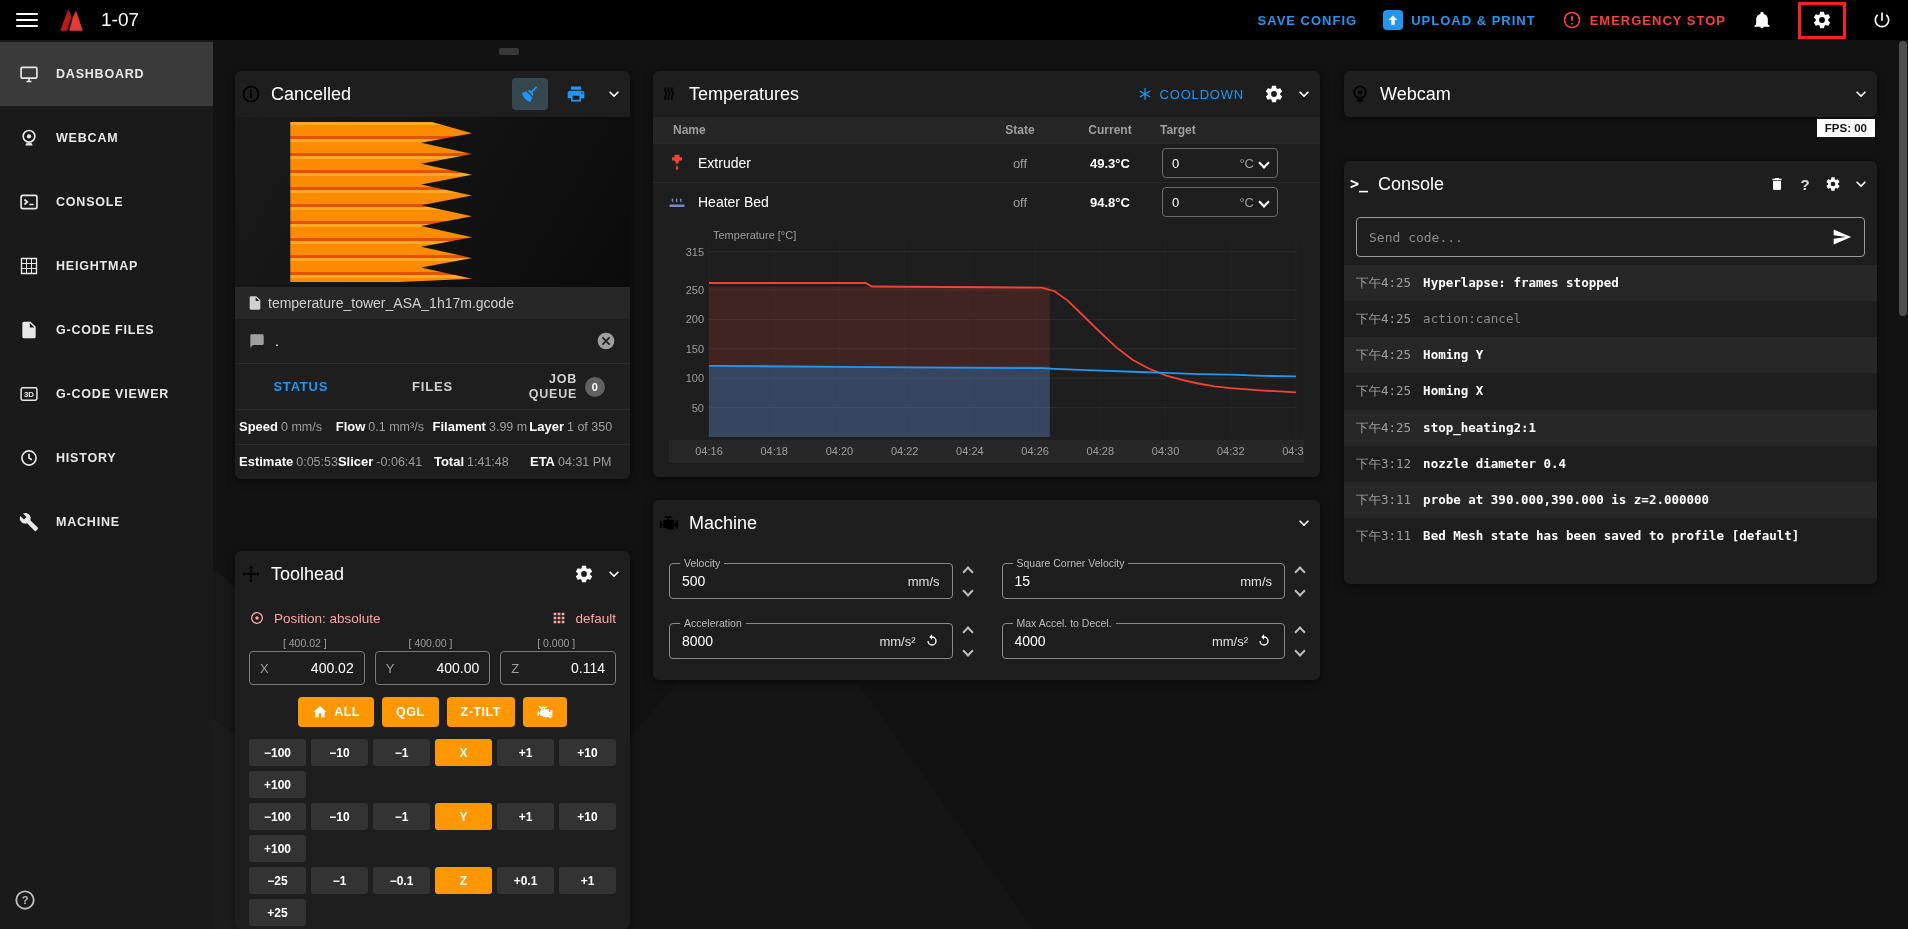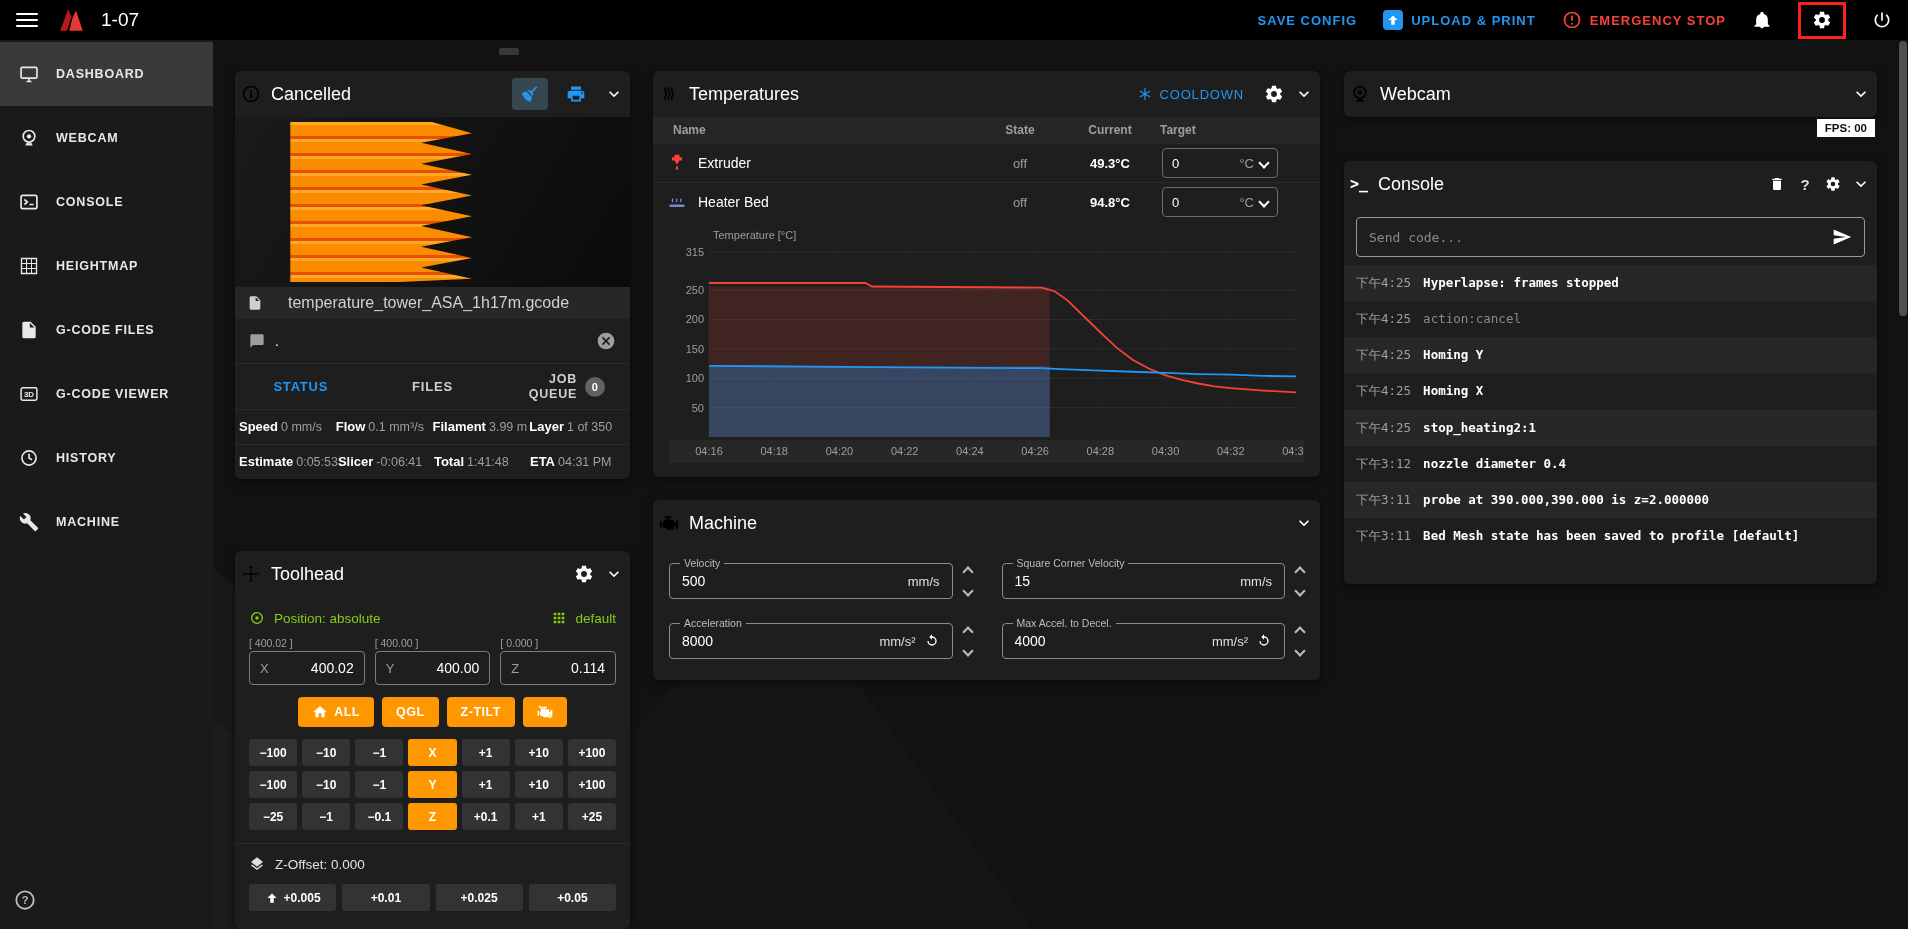--- a/index.html
+++ b/index.html
@@ -46,47 +46,47 @@
   .hdr-ic{color:#fff;cursor:pointer}
   .icon-btn{width:36px;height:32px;border-radius:4px;display:flex;align-items:center;justify-content:center;color:#2196f3;cursor:pointer}
   .icon-btn.hl{background:#37474f}
   .cooldown{display:flex;align-items:center;gap:7px;color:#2196f3;font-size:13px;font-weight:400;letter-spacing:.8px;cursor:pointer}
 
   
   .print-image{position:relative;height:170px;background:linear-gradient(120deg,#1a1a1a,#0b0b0b);overflow:hidden}
   .tower{position:absolute;left:14%;top:3%;width:46%;height:94%;
     background:repeating-linear-gradient(180deg,#ffa726 0 3px,#fb8c00 3px 14px,#e65100 14px 17px);
     clip-path:polygon(0 0,78% 0,100% 7%,72% 13%,100% 20%,72% 26%,100% 33%,72% 39%,100% 46%,72% 52%,100% 59%,72% 65%,100% 72%,72% 78%,100% 85%,72% 91%,100% 98%,60% 100%,0 100%)}
-  .file-bar{height:32px;background:#272727;display:flex;align-items:center;gap:25px;padding:0 12px;color:#d0d0d0;font-size:16px}
+  .file-bar{height:32px;background:#272727;display:flex;align-items:center;gap:5px;padding:0 12px;color:#d0d0d0;font-size:14px}
   .comment-row{display:flex;align-items:center;gap:10px;height:44px;padding:0 14px;color:#9e9e9e}
   .comment-text{flex:1;color:#fff;font-size:14px}
   .tabs{display:flex;border-top:1px solid #2b2b2b;height:46px}
   .tab{flex:1;display:flex;align-items:center;justify-content:center;gap:8px;font-size:13px;font-weight:700;letter-spacing:.8px;color:#cfcfcf;cursor:pointer;text-align:right}
   .tab.active{color:#2196f3}
   .tab .lbl2{width:54px;line-height:1.15;font-size:12.5px}
   .badge{width:20px;height:20px;border-radius:50%;background:#616161;color:#fff;font-size:11px;display:flex;align-items:center;justify-content:center;font-weight:700}
   .stats-row{display:grid;grid-template-columns:repeat(4,1fr);padding:9px 4px 10px;border-top:1px solid #2b2b2b}
   .stat-cell{display:flex;flex-direction:row;align-items:center;gap:3px}
   .stat-label{font-size:13px;font-weight:700;color:#fff}
   .stat-value{font-size:12.5px;color:#9e9e9e}
 
   
   .th-body{padding:8px 14px 0}
-  .pos-row{display:flex;align-items:center;gap:9px;color:#84cc16;font-size:13.5px;height:26px}
+  .pos-row{display:flex;align-items:center;gap:9px;color:#fca5a5;font-size:13.5px;height:26px}
   .pos-right{margin-left:auto;display:flex;align-items:center;gap:8px}
   .axes-row{display:flex;gap:10px;margin-top:6px}
   .axis-col{flex:1}
-  .axis-sec{font-size:10.5px;color:#9e9e9e;text-align:left;height:14px;padding-right:4px}
+  .axis-sec{font-size:10.5px;color:#9e9e9e;text-align:center;height:14px;padding-right:4px}
   .axis-box{height:34px;border:1px solid #7a7a7a;border-radius:4px;display:flex;align-items:center;padding:0 10px;cursor:text}
   .axis-letter{color:#9e9e9e;font-size:13px}
   .axis-value{margin-left:auto;color:#fff;font-size:14px}
   .home-row{display:flex;justify-content:center;gap:8px;margin-top:12px}
   .btn-orange{height:30px;background:#ff9800;border-radius:4px;color:#fff;font-size:12.5px;font-weight:700;letter-spacing:.5px;display:flex;align-items:center;justify-content:center;gap:6px;padding:0 14px;cursor:pointer}
   .jog{margin-top:12px;display:flex;flex-direction:column;gap:5px}
-  .jog-row{display:grid;grid-template-columns:repeat(7,1fr);gap:5px}
+  .jog-row{display:grid;grid-template-columns:repeat(6,1fr);gap:5px}
   .jog-btn{height:27px;background:#333;border-radius:3px;color:#fff;font-size:12px;font-weight:700;display:flex;align-items:center;justify-content:center;cursor:pointer}
   .jog-btn.axis{background:#ff9800}
   .divider{border-top:1px solid #2b2b2b;margin:13px -14px 0}
   .zoff-row{display:flex;align-items:center;gap:10px;color:#e0e0e0;font-size:13.5px;height:40px}
   .zoff-grid{display:grid;grid-template-columns:repeat(4,1fr);gap:6px}
 
   
   .temp-thead{display:grid;grid-template-columns:1fr 80px 100px 150px;background:#262626;height:26px;align-items:center;font-size:12px;font-weight:700;color:#9e9e9e;padding-right:10px}
   .temp-thead .c1{padding-left:20px}
   .tc{text-align:center}

